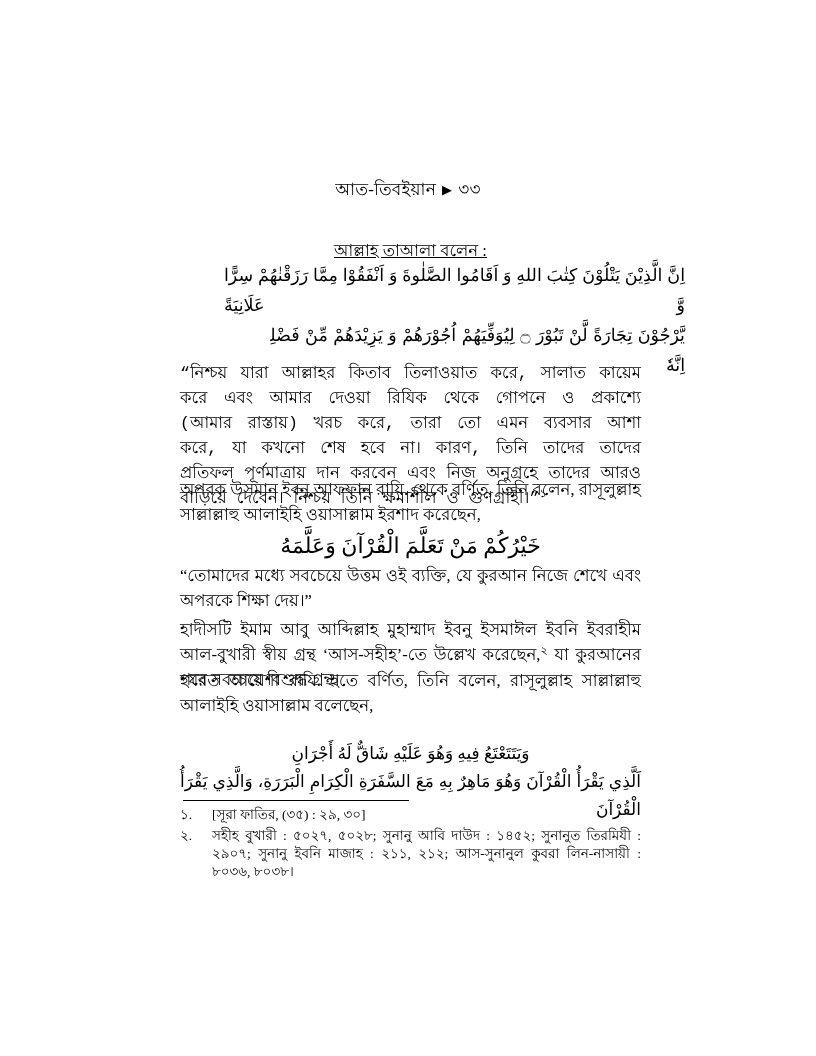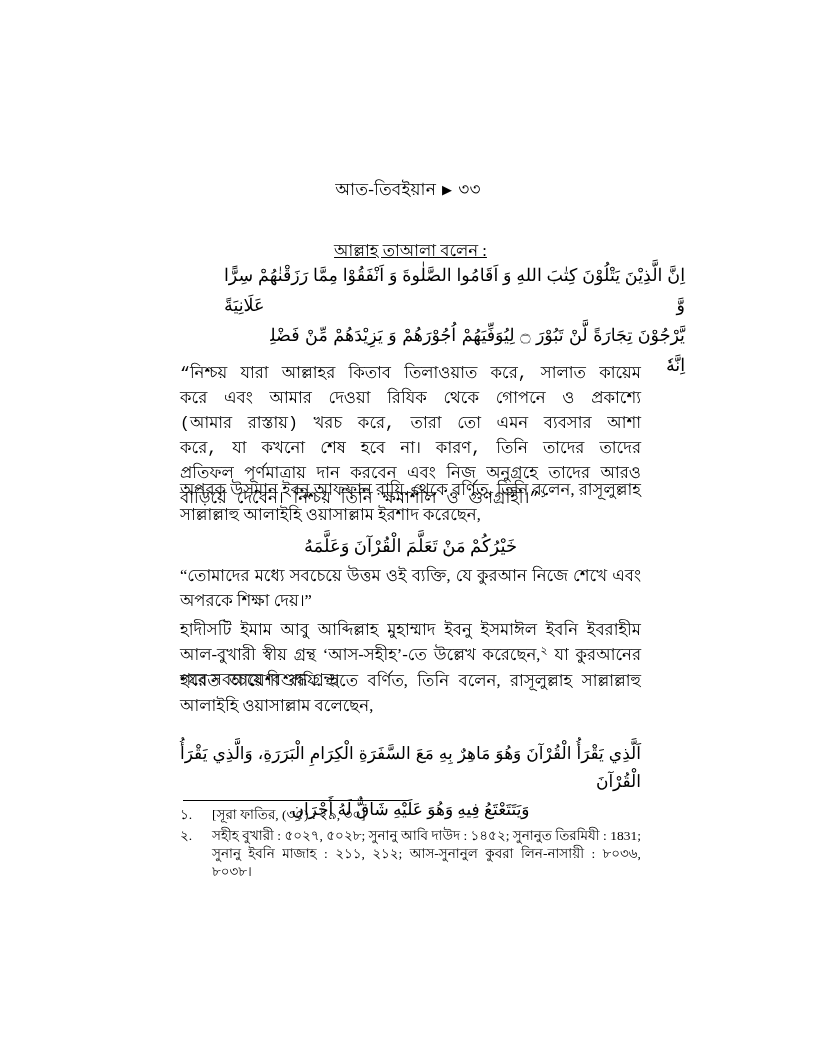--- a/index.html
+++ b/index.html
@@ -93,41 +93,41 @@
     <div class="ar ar-just">اِنَّ الَّذِيْنَ يَتْلُوْنَ كِتٰبَ اللهِ وَ اَقَامُوا الصَّلٰوةَ وَ اَنْفَقُوْا مِمَّا رَزَقْنٰهُمْ سِرًّا وَّ عَلَانِيَةً</div>
     <div class="ar ar-just">يَّرْجُوْنَ تِجَارَةً لَّنْ تَبُوْرَ ۝ لِيُوَفِّيَهُمْ اُجُوْرَهُمْ وَ يَزِيْدَهُمْ مِّنْ فَضْلِهٖ ۚ اِنَّهٗ</div>
   </div>
 
   <div class="block bn" style="top:361px;font-family:Liberation Mono, monospace;">
     <span>“নিশ্চয় যারা আল্লাহর কিতাব তিলাওয়াত করে, সালাত কায়েম করে এবং আমার দেওয়া রিযিক থেকে গোপনে ও প্রকাশ্যে (আমার রাস্তায়) খরচ করে, তারা তো এমন ব্যবসার আশা করে, যা কখনো শেষ হবে না। কারণ, তিনি তাদের তাদের প্রতিফল পূর্ণমাত্রায় দান করবেন এবং নিজ অনুগ্রহে তাদের আরও বাড়িয়ে দেবেন। নিশ্চয় তিনি ক্ষমাশীল ও গুণগ্রাহী।”</span><sup class="fn-ref">১</sup>
   </div>
 
   <div class="block bn" style="top:477px;">অপরক উসমান ইবনু আফফান রাযি. থেকে বর্ণিত, তিনি বলেন, রাসূলুল্লাহ সাল্লাল্লাহু আলাইহি ওয়াসাল্লাম ইরশাদ করেছেন,</div>
 
-  <div class="block ar ar-center" style="top:531px; font-size:18px;">خَيْرُكُمْ مَنْ تَعَلَّمَ الْقُرْآنَ وَعَلَّمَهُ</div>
+  <div class="block ar ar-center" style="top:531px; font-size:22px;">خَيْرُكُمْ مَنْ تَعَلَّمَ الْقُرْآنَ وَعَلَّمَهُ</div>
 
   <div class="block bn" style="top:563px;">“তোমাদের মধ্যে সবচেয়ে উত্তম ওই ব্যক্তি, যে কুরআন নিজে শেখে এবং অপরকে শিক্ষা দেয়।”</div>
 
   <div class="block bn" style="top:617px;">
     <span>হাদীসটি ইমাম আবু আব্দিল্লাহ মুহাম্মাদ ইবনু ইসমাঈল ইবনি ইবরাহীম আল-বুখারী স্বীয় গ্রন্থ ‘আস-সহীহ’-তে উল্লেখ করেছেন,</span><sup class="fn-ref">২</sup><span> যা কুরআনের পরে সবচেয়ে বিশুদ্ধ গ্রন্থ।</span>
   </div>
 
   <div class="block bn" style="top:668px;">হযরত আয়েশা রাযি. হতে বর্ণিত, তিনি বলেন, রাসূলুল্লাহ সাল্লাল্লাহু আলাইহি ওয়াসাল্লাম বলেছেন,</div>
 
   <div class="block" style="top:740px;">
+    <div class="ar ar-center" style="font-size:17px; line-height:28px;">وَيَتَتَعْتَعُ فِيهِ وَهُوَ عَلَيْهِ شَاقٌّ لَهُ أَجْرَانِ</div>
     <div class="ar ar-just" style="font-size:17px; line-height:28px;">اَلَّذِي يَقْرَأُ الْقُرْآنَ وَهُوَ مَاهِرٌ بِهِ مَعَ السَّفَرَةِ الْكِرَامِ الْبَرَرَةِ، وَالَّذِي يَقْرَأُ الْقُرْآنَ</div>
-    <div class="ar ar-center" style="font-size:17px; line-height:28px;">وَيَتَتَعْتَعُ فِيهِ وَهُوَ عَلَيْهِ شَاقٌّ لَهُ أَجْرَانِ</div>
   </div>
 
   <div class="fn-sep"></div>
 
   <div class="footnotes">
     <div class="footnote">
       <span class="fn-num">১.</span>
       <span class="fn-text">[সূরা ফাতির, (৩৫) : ২৯, ৩০]</span>
     </div>
     <div class="footnote">
       <span class="fn-num">২.</span>
-      <span class="fn-text">সহীহ বুখারী : ৫০২৭, ৫০২৮; সুনানু আবি দাউদ : ১৪৫২; সুনানুত তিরমিযী : 1831; সুনানু ইবনি মাজাহ : ২১১, ২১২; আস-সুনানুল কুবরা লিন-নাসায়ী : ৮০৩৬, ৮০৩৮।</span>
+      <span class="fn-text">সহীহ বুখারী : ৫০২৭, ৫০২৮; সুনানু আবি দাউদ : ১৪৫২; সুনানুত তিরমিযী : ২৯০৭; সুনানু ইবনি মাজাহ : ২১১, ২১২; আস-সুনানুল কুবরা লিন-নাসায়ী : ৮০৩৬, ৮০৩৮।</span>
     </div>
   </div>
 
 </div>
 
 </body></html>

